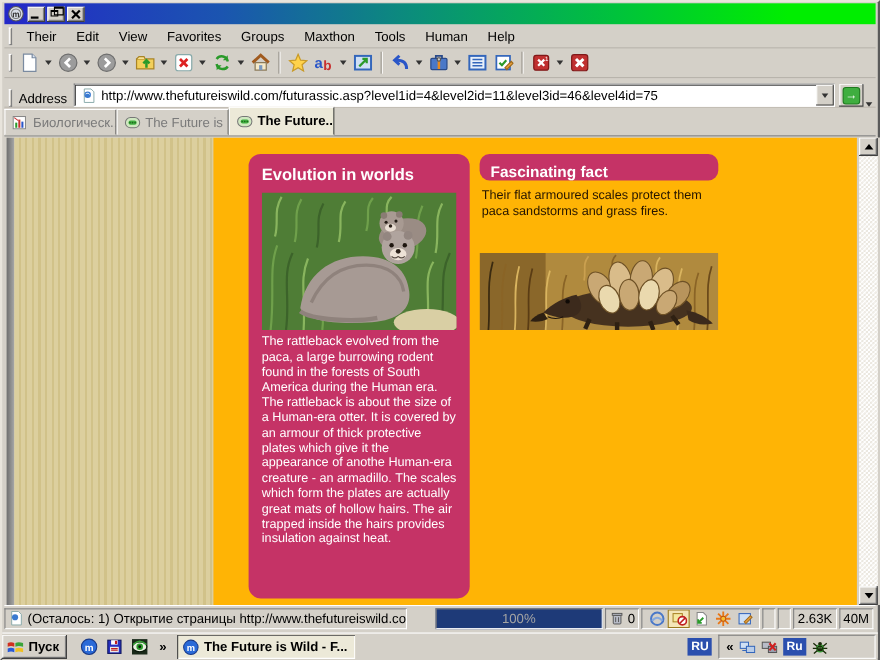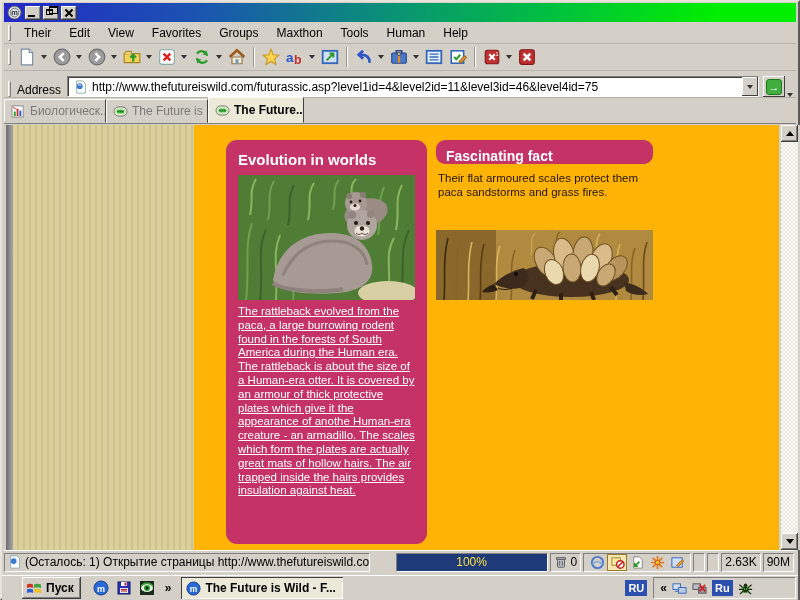--- a/index.html
+++ b/index.html
@@ -69,21 +69,21 @@
   .content { position:absolute; left:2px; top:123px; width:796px; height:425px; background:#D4D0C8; overflow:hidden; }
   .page-shadow { position:absolute; left:2px; top:0; width:7px; height:100%; background:linear-gradient(90deg,#6e6e6e,#a8a8a8); }
   .page-stripes { position:absolute; left:9px; top:0; width:181px; height:100%;
     background:repeating-linear-gradient(90deg,#DCCF9E 0 4px,#D1C289 4px 6px); }
   .page-orange { position:absolute; left:190px; top:0; width:585px; height:100%; background:#FFB405; }
 
   .evo-panel { position:absolute; left:222px; top:15px; width:201px; height:404px;
     background:#C53366; border-radius:11px; padding:9px 12px; }
   .evo-title { color:#fff; font-weight:bold; font-size:15px; margin:2px 0 7px 0; }
   .evo-img { width:177px; height:125px; display:block; border:0; }
-  .evo-body { color:#fff; font-size:11.5px; line-height:13.8px; margin-top:5px;text-decoration:underline; }
+  .evo-body { color:#fff; font-size:11.5px; line-height:13.8px; margin-top:5px; }
 
   .fact-col { position:absolute; left:432px; top:15px; width:217px; }
   .fact-head { background:#C53366; border-radius:9px; height:24px; display:flex; align-items:flex-end; padding-left:10px; }
   .fact-title { color:#fff; font-weight:bold; font-size:14px; }
   .fact-text { color:#241400; font-size:11.5px; line-height:14px; margin:7px 0 0 2px; width:212px; }
   .fact-img { width:217px; height:70px; display:block; margin-top:31px; }
   .fact-link { color:#D4365E; font-size:11.5px; line-height:14.5px; margin:8px 0 0 2px; width:200px; cursor:pointer; }
 
   .vscroll { position:absolute; right:2px; top:0; width:17px; height:100%; background:#fff;
     background-image:linear-gradient(45deg,#e9e5dc 25%,transparent 25%,transparent 75%,#e9e5dc 75%),
@@ -96,29 +96,29 @@
   .tri-up { width:0; height:0; border-left:4px solid transparent; border-right:4px solid transparent; border-bottom:5px solid #000; }
   .tri-down { width:0; height:0; border-left:4px solid transparent; border-right:4px solid transparent; border-top:5px solid #000; }
 
   
   .statusbar { position:absolute; left:2px; top:548px; width:792px; height:23px;
     display:flex; align-items:center; border-top:1px solid #fff; font-size:12px; }
   .spanel { height:19px; display:flex; align-items:center; border:1px solid; border-color:#808080 #fff #fff #808080;
     margin-right:2px; padding:0 3px; overflow:hidden; white-space:nowrap; }
   .spanel.main { flex:1; }
   .spanel svg { width:14px; height:14px; margin-right:3px; flex:0 0 auto; }
-  .progress { width:152px; background:#1E3A78; color:#fde047; justify-content:center; font-size:12px;margin-left:24px; }
+  .progress { width:152px; background:#1E3A78; color:#a3a3a3; justify-content:center; font-size:12px;margin-left:24px; }
   .sicon { width:20px; height:17px; display:flex; align-items:center; justify-content:center; }
   .sicon svg { width:15px; height:15px; margin:0; }
   .sicon.hot { background:#F4E6B8; border:1px solid #9a7a20; }
 
   
   .taskbar { position:absolute; left:0; top:573px; width:796px; height:25px; background:#D4D0C8;
     border-top:1px solid #fff; display:flex; align-items:center; font-size:12px; }
-  .startbtn { height:22px; margin-left:20px; padding:0 7px 0 4px; display:flex; align-items:center; gap:4px;
+  .startbtn { height:22px; margin-left:0; padding:0 7px 0 4px; display:flex; align-items:center; gap:4px;
     background:#D4D0C8; box-shadow:inset -1px -1px #404040, inset 1px 1px #fff, inset -2px -2px #808080; font-weight:bold; }
   .startbtn svg { width:16px; height:15px; }
   .qlaunch { display:flex; align-items:center; gap:7px; margin-left:12px; }
   .qlaunch svg { width:16px; height:16px; }
   .chev { font-weight:bold; margin-left:10px; }
   .taskbtn { height:22px; margin-left:10px; width:162px; display:flex; align-items:center; gap:4px; padding:0 5px;
     background:#ECE9D8; box-shadow:inset 1px 1px #404040, inset -1px -1px #fff; font-weight:bold; white-space:nowrap; overflow:hidden; }
   .taskbtn svg { width:15px; height:15px; flex:0 0 auto; }
   .tray-spacer { flex:1; }
   .lang-badge { background:#2B4FAE; color:#fff; font-weight:bold; font-size:11px; padding:2px 3px; margin-right:6px; }
@@ -516,21 +516,21 @@
           <path d="M7 11 13 5l1.6 1.6-6 6z" fill="#e8a03c" stroke="#a06a1a"></path>
         </svg>
       </div>
     </div>
     <div class="spanel" style="width:12px"></div>
     <div class="spanel" style="width:12px"></div>
     <div class="spanel">
       <span>2.63K</span>
     </div>
     <div class="spanel">
-      <span>90M</span>
+      <span>40M</span>
     </div>
   </div>
 
   <div class="taskbar">
     <div class="startbtn">
       <svg viewBox="0 0 16 15">
         <path d="M1 3.5C3 2.5 5 2.5 7 3.5V7C5 6 3 6 1 7z" fill="#d03020"></path>
         <path d="M8 3.5c2-1 4-1 7 0V7c-3-1-5-1-7 0z" fill="#3aa43a"></path>
         <path d="M1 8.5c2-1 4-1 6 0V12c-2-1-4-1-6 0z" fill="#2a5ad8"></path>
         <path d="M8 8.5c2-1 4-1 7 0V12c-3-1-5-1-7 0z" fill="#f0c020"></path>

